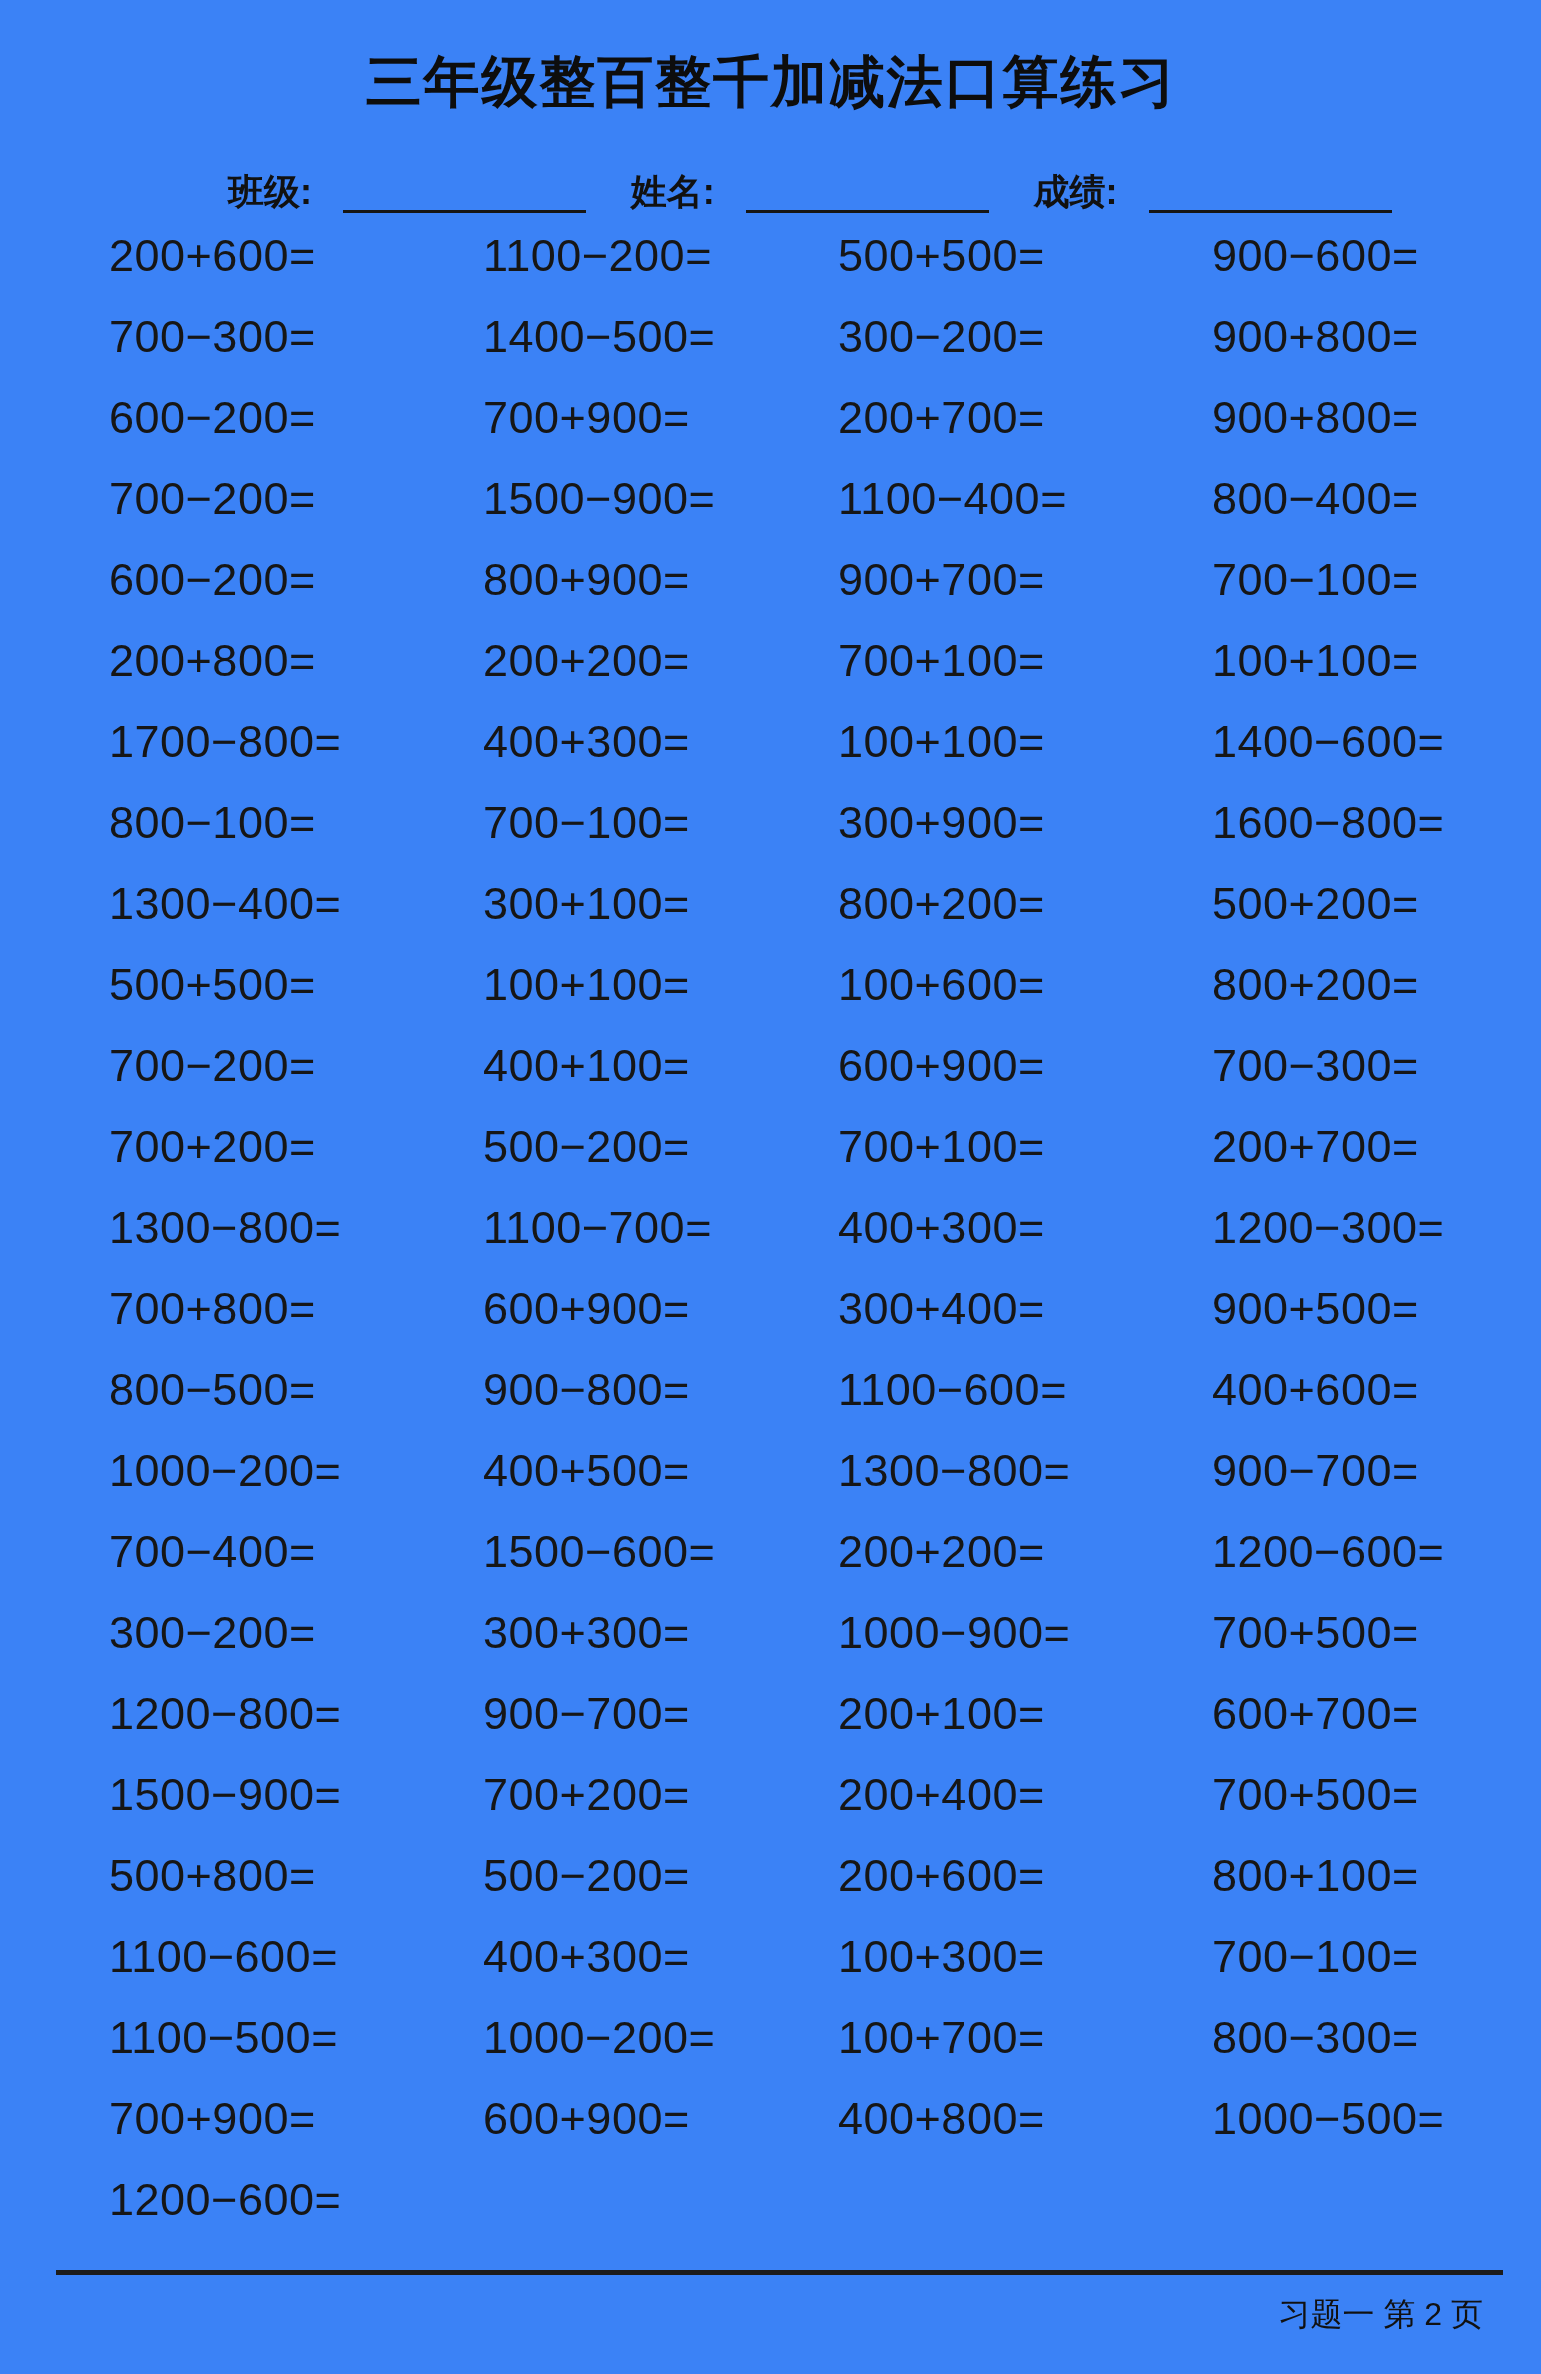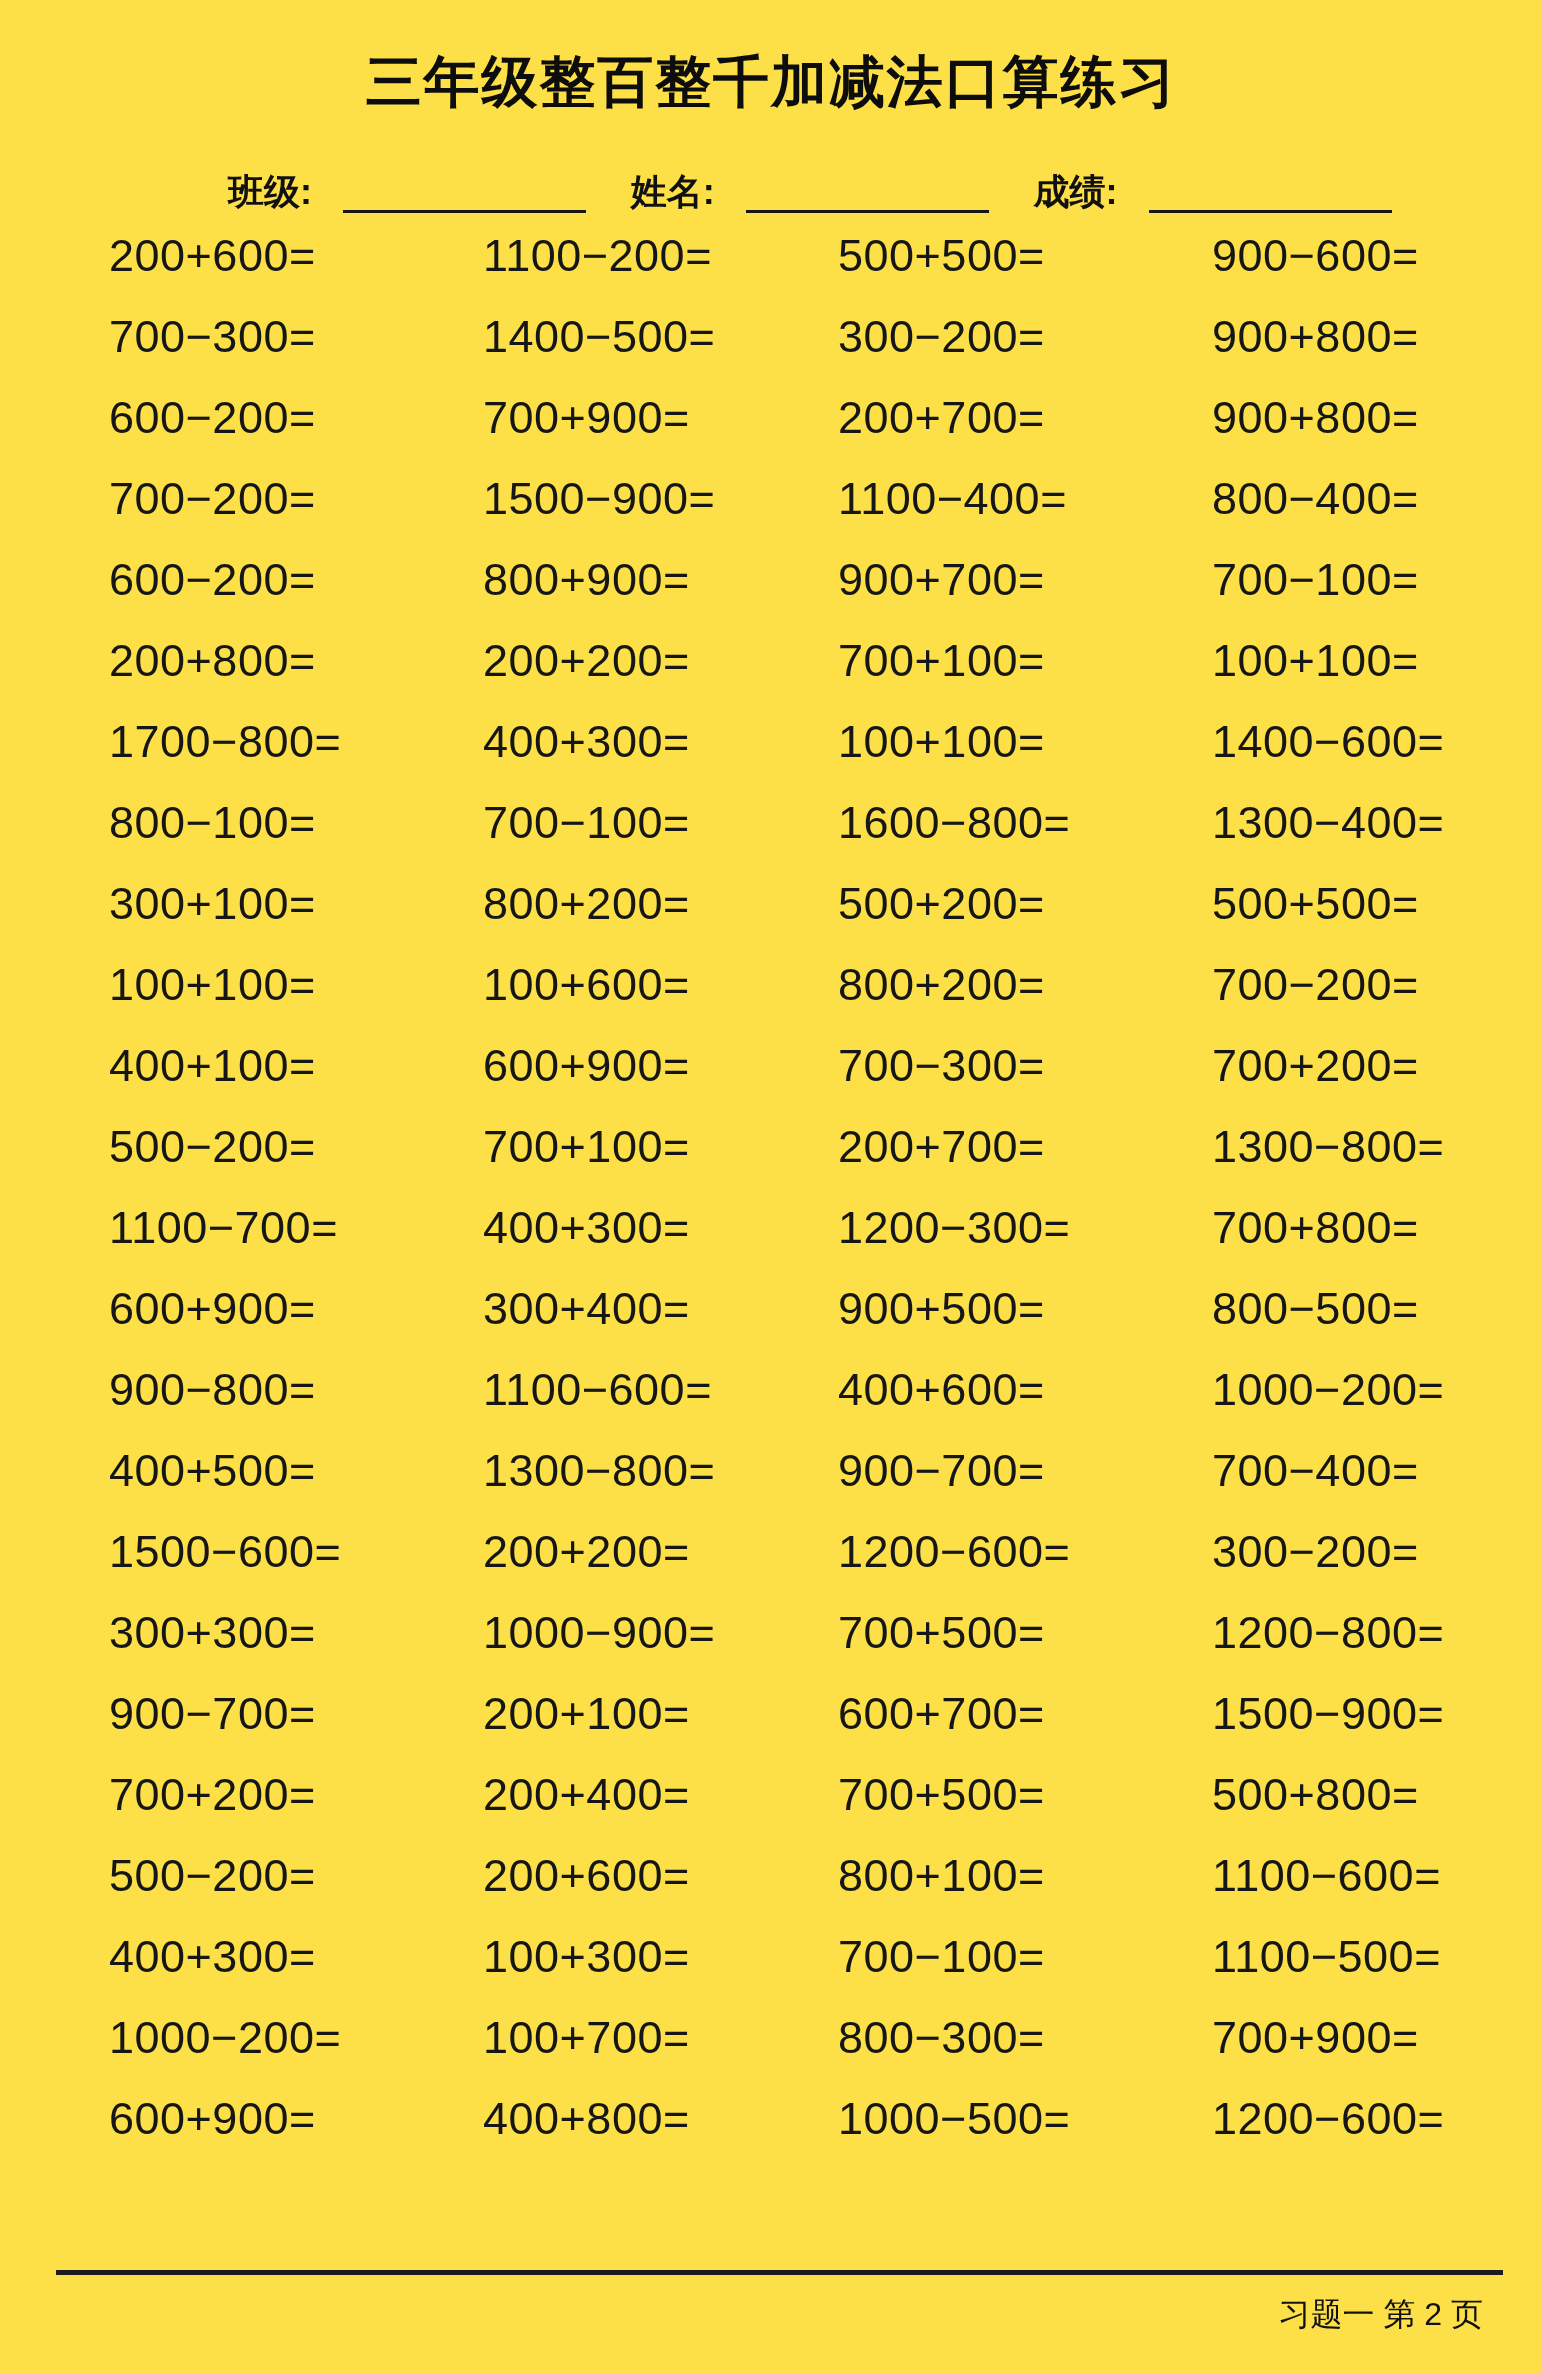--- a/index.html
+++ b/index.html
@@ -5,21 +5,21 @@
   html, body {
     margin: 0;
     padding: 0;
     background: #888;
   }
   .page {
     position: relative;
     width: 1542px;
     height: 2375px;
     margin: 0 auto;
-    background: #fde047;
+    background: #3b82f6;
     font-family: "Liberation Sans", sans-serif;
     color: #141414;
     overflow: hidden;
   }
   .title {
     position: absolute;
     top: 45px;
     left: 0;
     width: 100%;
     text-align: center;
@@ -132,20 +132,21 @@
       <div class="cell">200+800=</div>
       <div class="cell">200+200=</div>
       <div class="cell">700+100=</div>
       <div class="cell">100+100=</div>
       <div class="cell">1700−800=</div>
       <div class="cell">400+300=</div>
       <div class="cell">100+100=</div>
       <div class="cell">1400−600=</div>
       <div class="cell">800−100=</div>
       <div class="cell">700−100=</div>
+      <div class="cell">300+900=</div>
       <div class="cell">1600−800=</div>
       <div class="cell">1300−400=</div>
       <div class="cell">300+100=</div>
       <div class="cell">800+200=</div>
       <div class="cell">500+200=</div>
       <div class="cell">500+500=</div>
       <div class="cell">100+100=</div>
       <div class="cell">100+600=</div>
       <div class="cell">800+200=</div>
       <div class="cell">700−200=</div>

